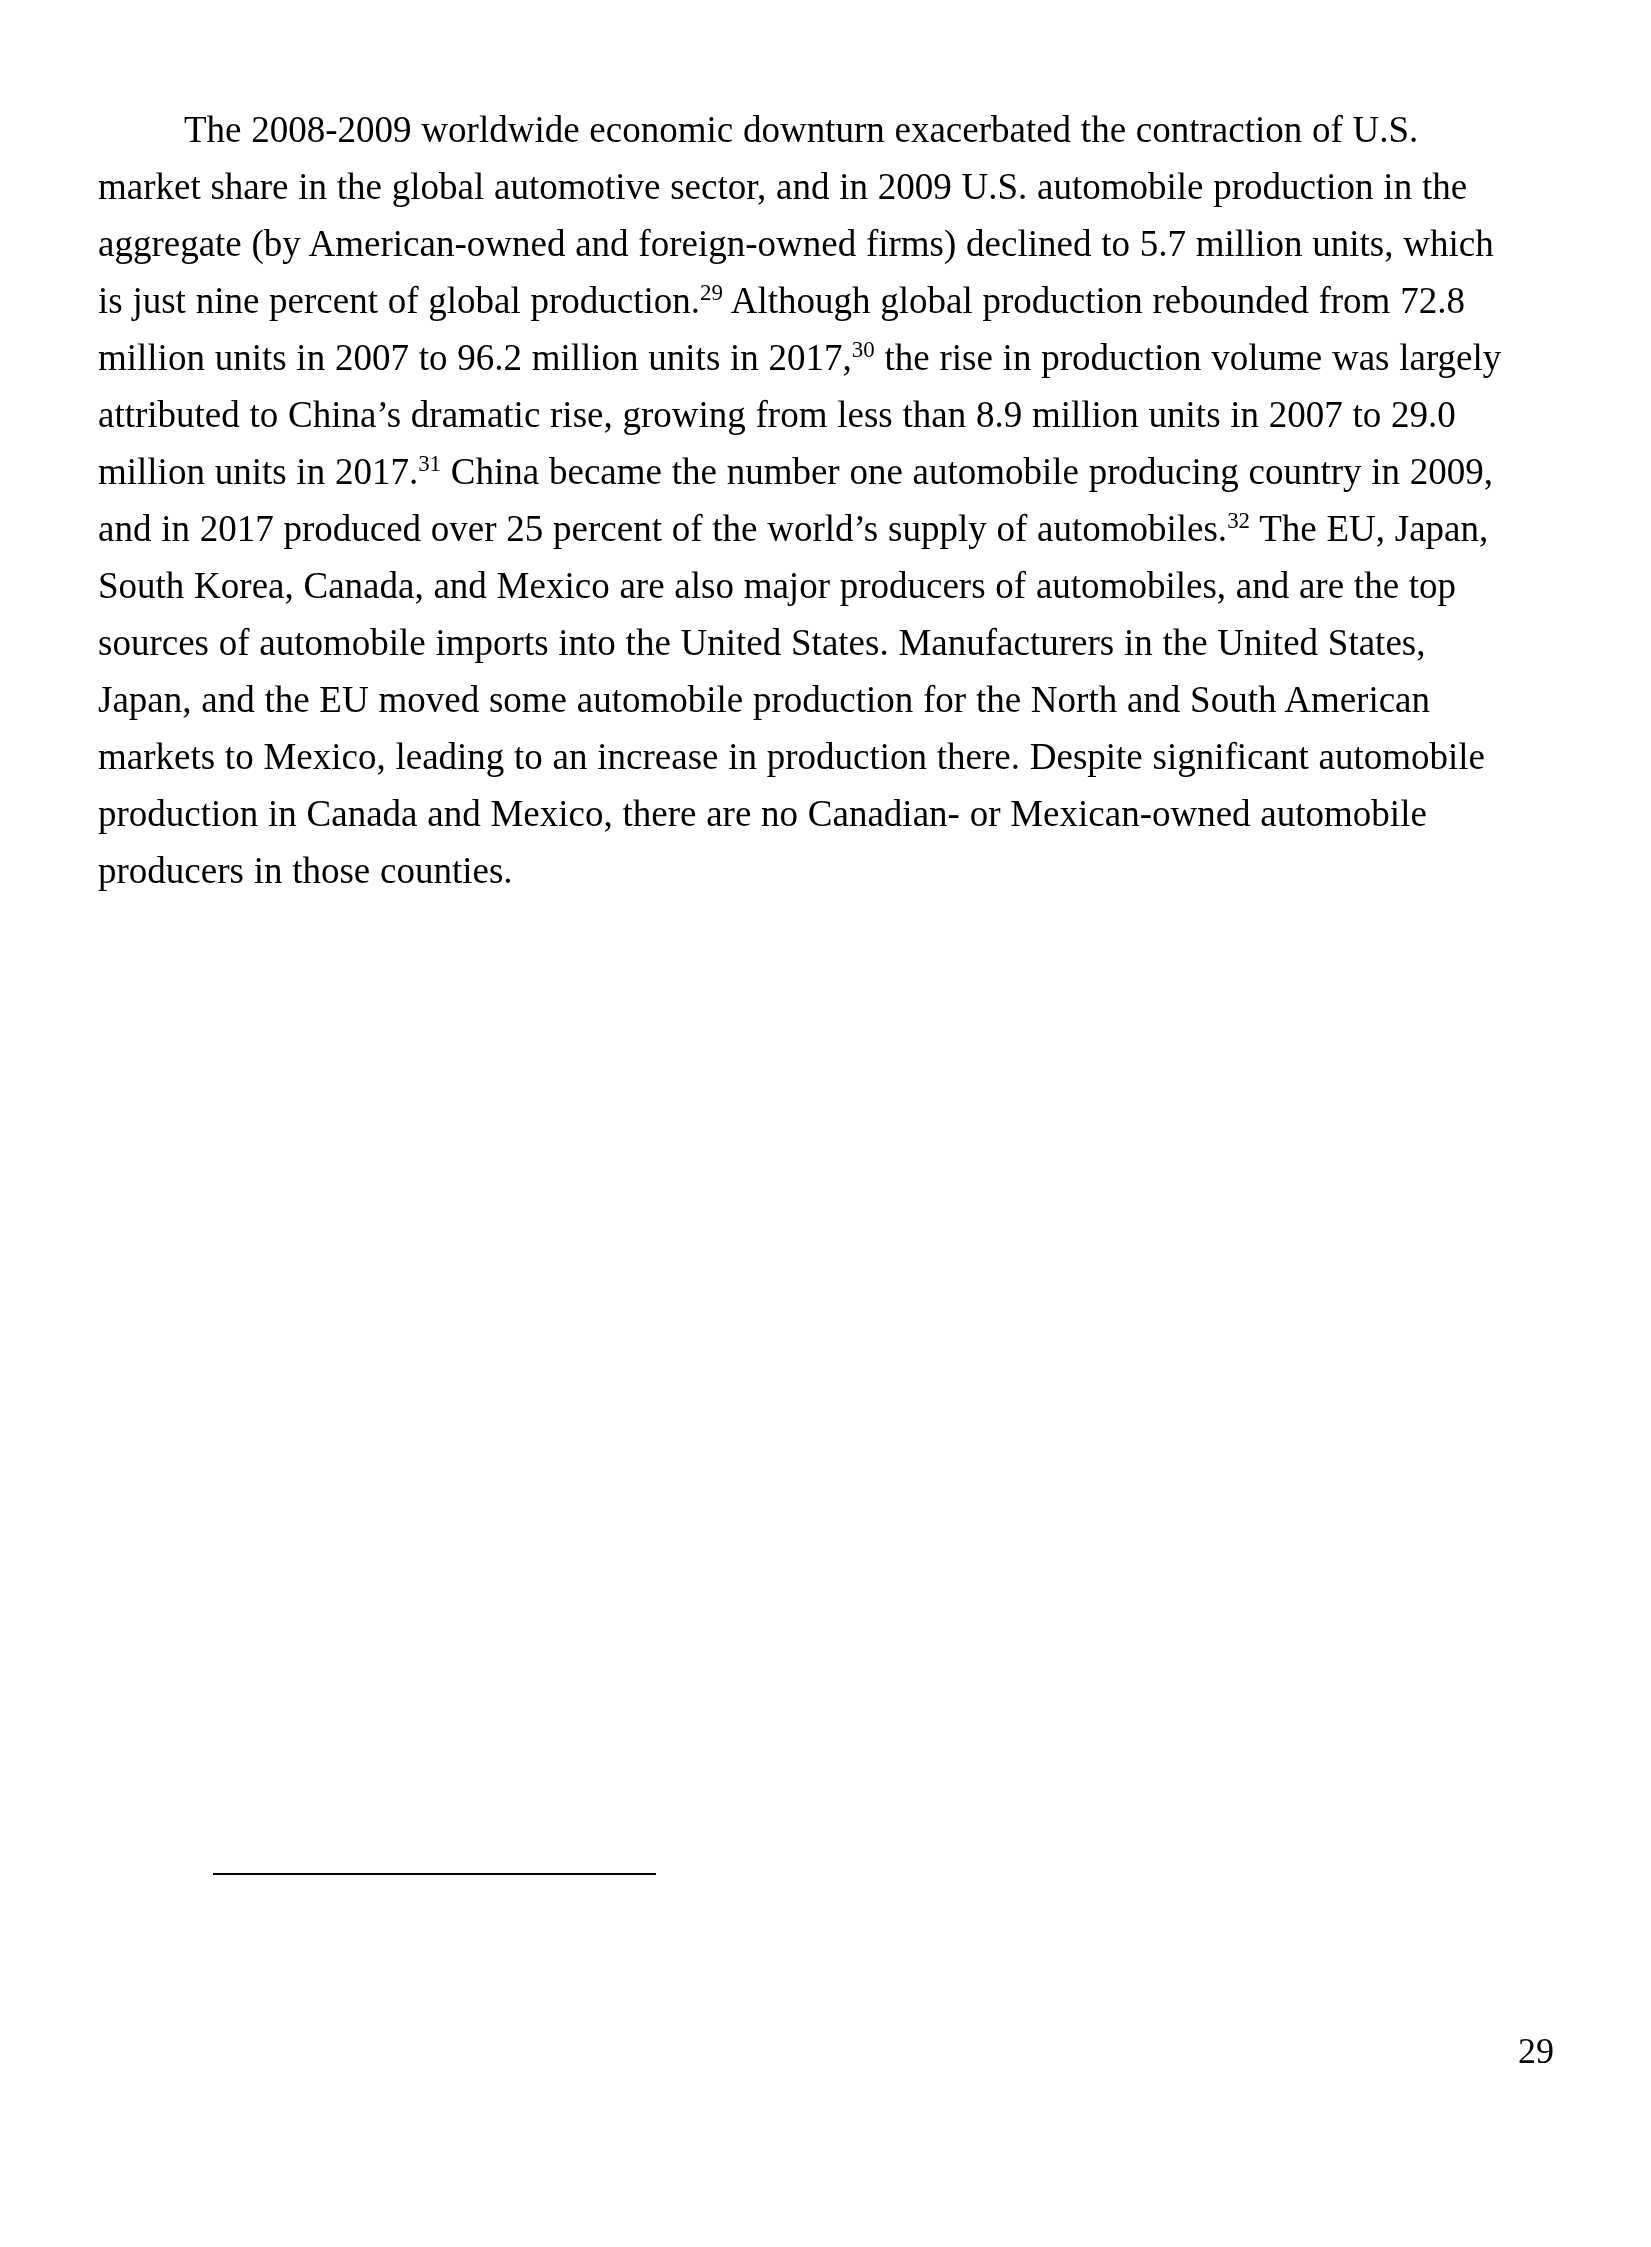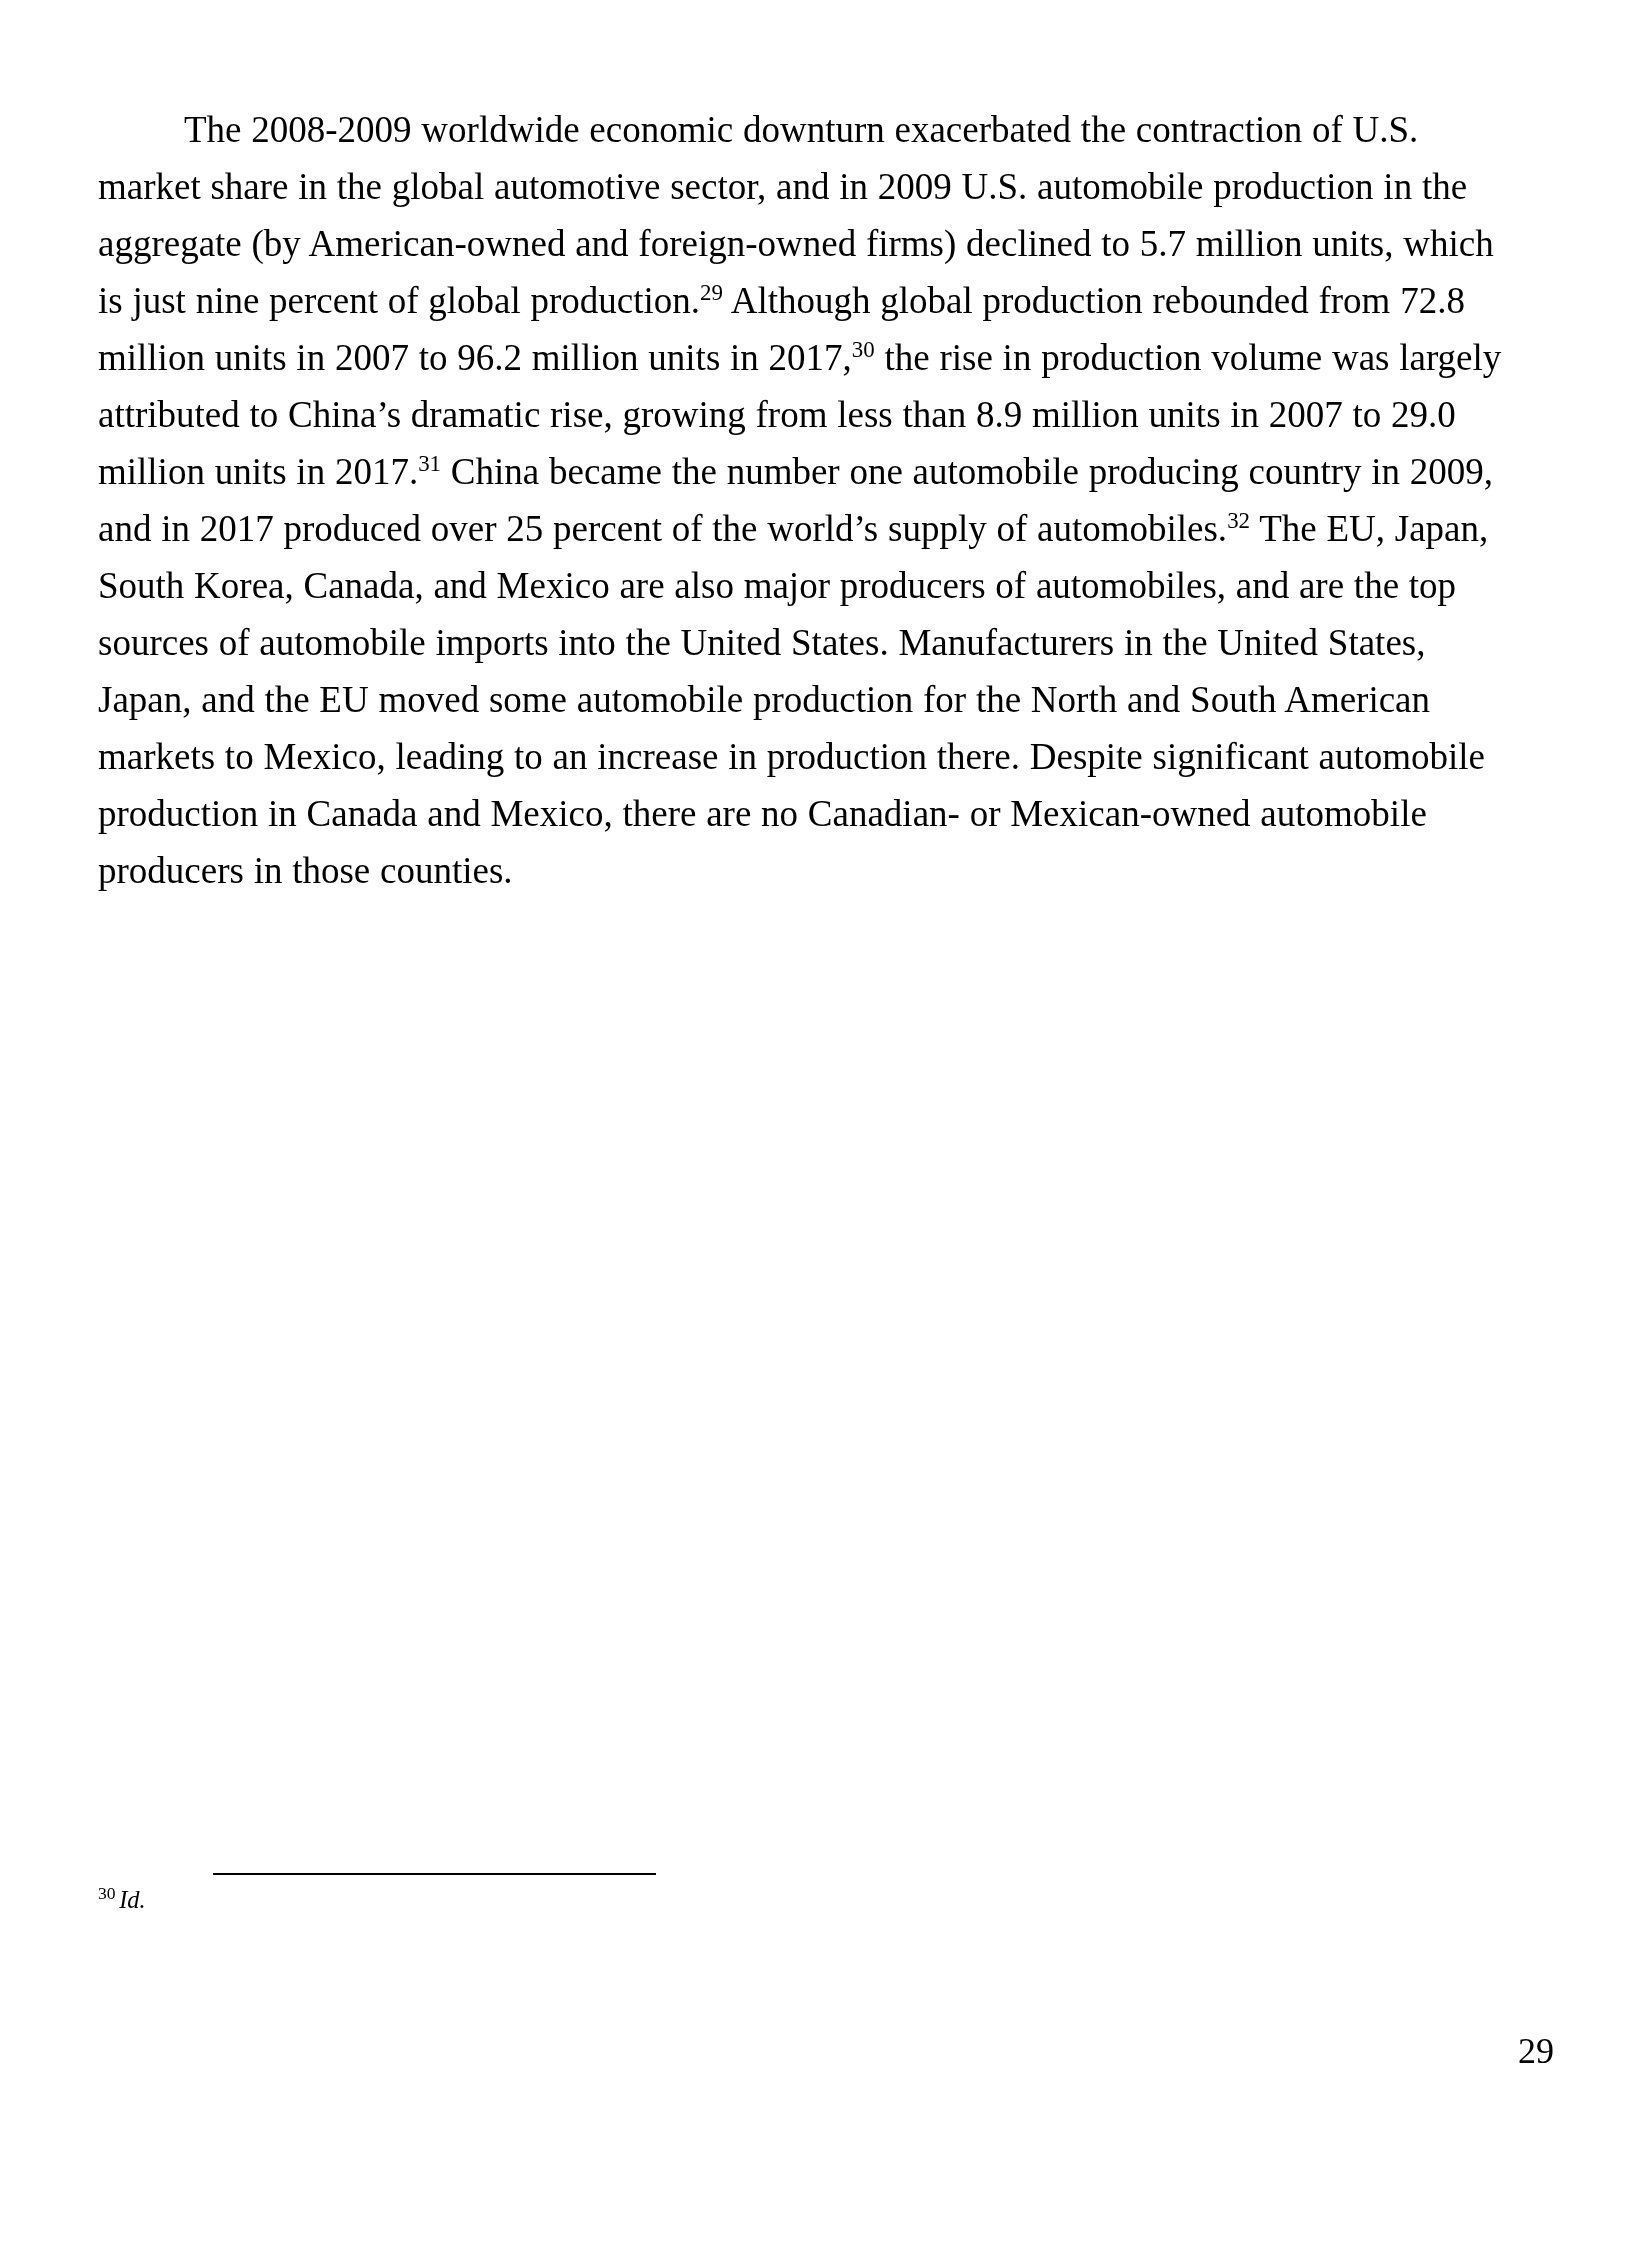--- a/index.html
+++ b/index.html
@@ -100,22 +100,19 @@
 
 <div class="page">
 
   <div class="body-block">
     <p class="body-para">The 2008-2009 worldwide economic downturn exacerbated the contraction of U.S. market share in the global automotive sector, and in 2009 U.S. automobile production in the aggregate (by American-owned and foreign-owned firms) declined to 5.7 million units, which is just nine percent of global production.<sup class="fn-ref">29</sup> Although global production rebounded from 72.8 million units in 2007 to 96.2 million units in 2017,<sup class="fn-ref">30</sup>  the rise in production volume was largely attributed to China’s dramatic rise, growing from less than 8.9 million units in 2007 to 29.0 million units in 2017.<sup class="fn-ref">31</sup>  China became the number one automobile producing country in 2009, and in 2017 produced over 25 percent of the world’s supply of automobiles.<sup class="fn-ref">32</sup>  The EU, Japan, South Korea, Canada, and Mexico are also major producers of automobiles, and are the top sources of automobile imports into the United States.  Manufacturers in the United States, Japan, and the EU moved some automobile production for the North and South American markets to Mexico, leading to an increase in production there.  Despite significant automobile production in Canada and Mexico, there are no Canadian- or Mexican-owned automobile producers in those counties.</p>
   </div>
 
   <div class="footnote-area">
     <div class="footnote-rule"></div>
     <ul class="footnote-list">
-        <li class="footnote-item">
-        <span class="fn-num">30</span><span class="fn-text">Id.</span>
-      </li>
       </ul>
   </div>
 
   <div class="page-number">29</div>
 
 </div>
 
 
 </body></html>

